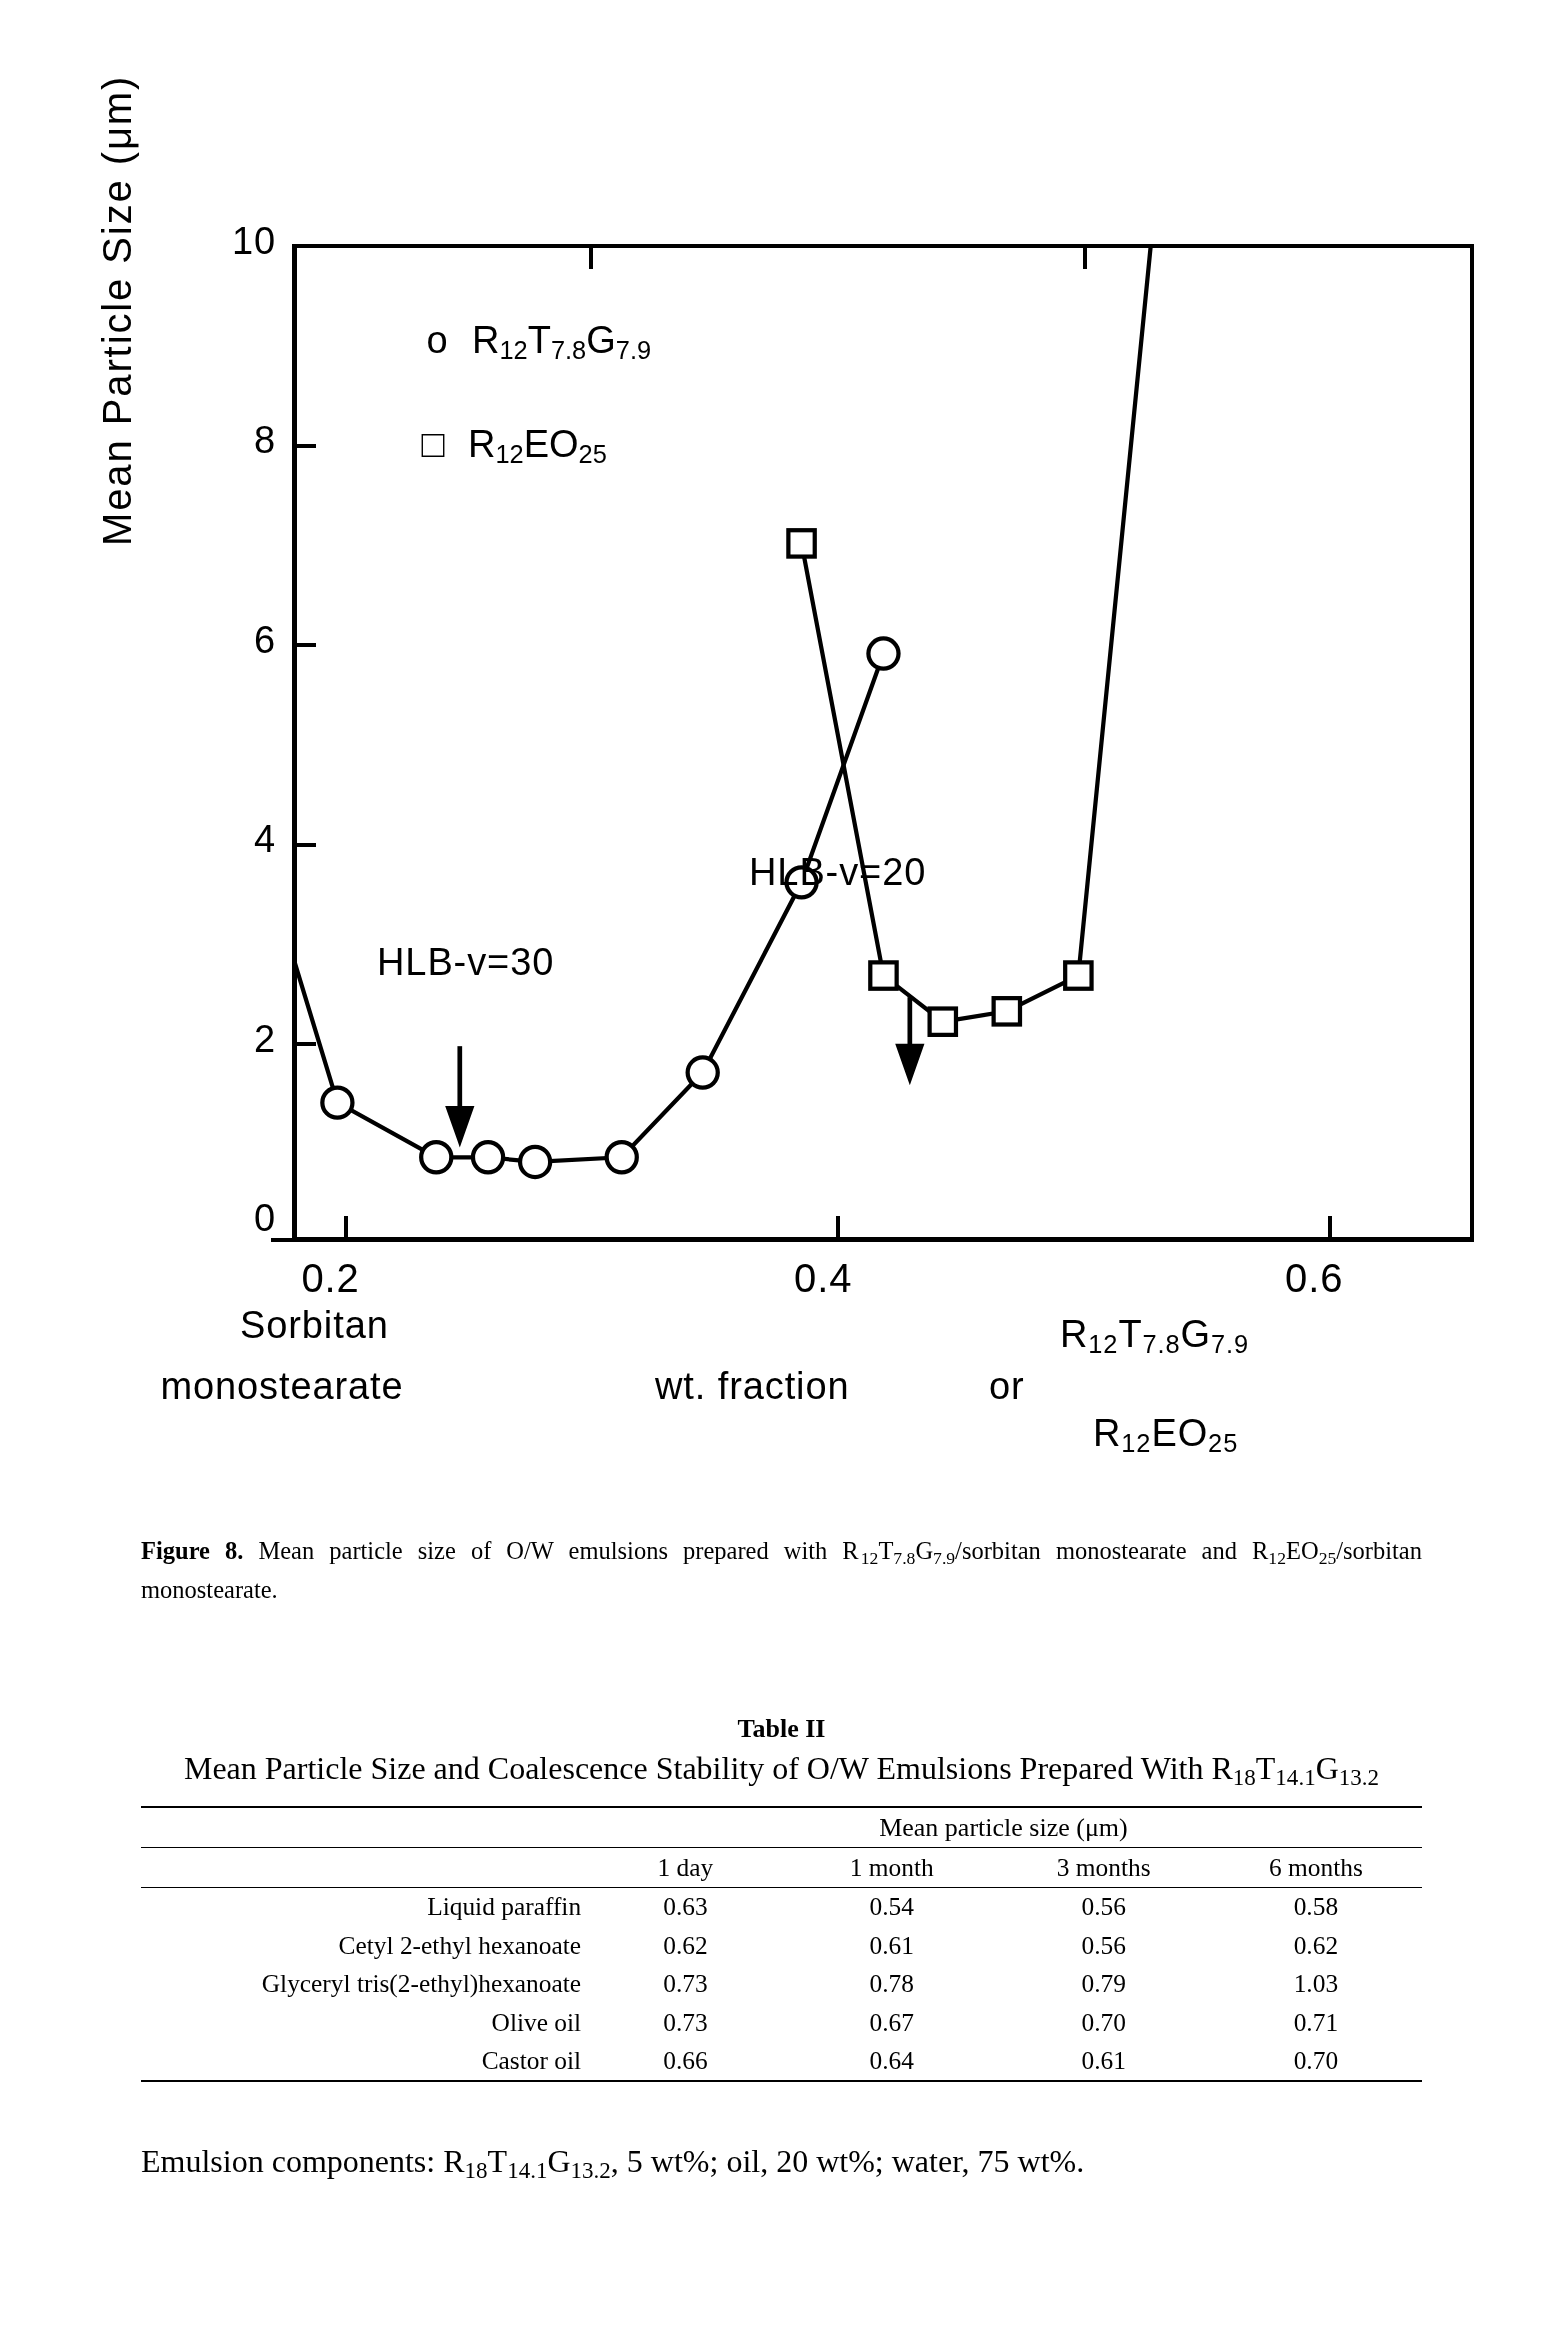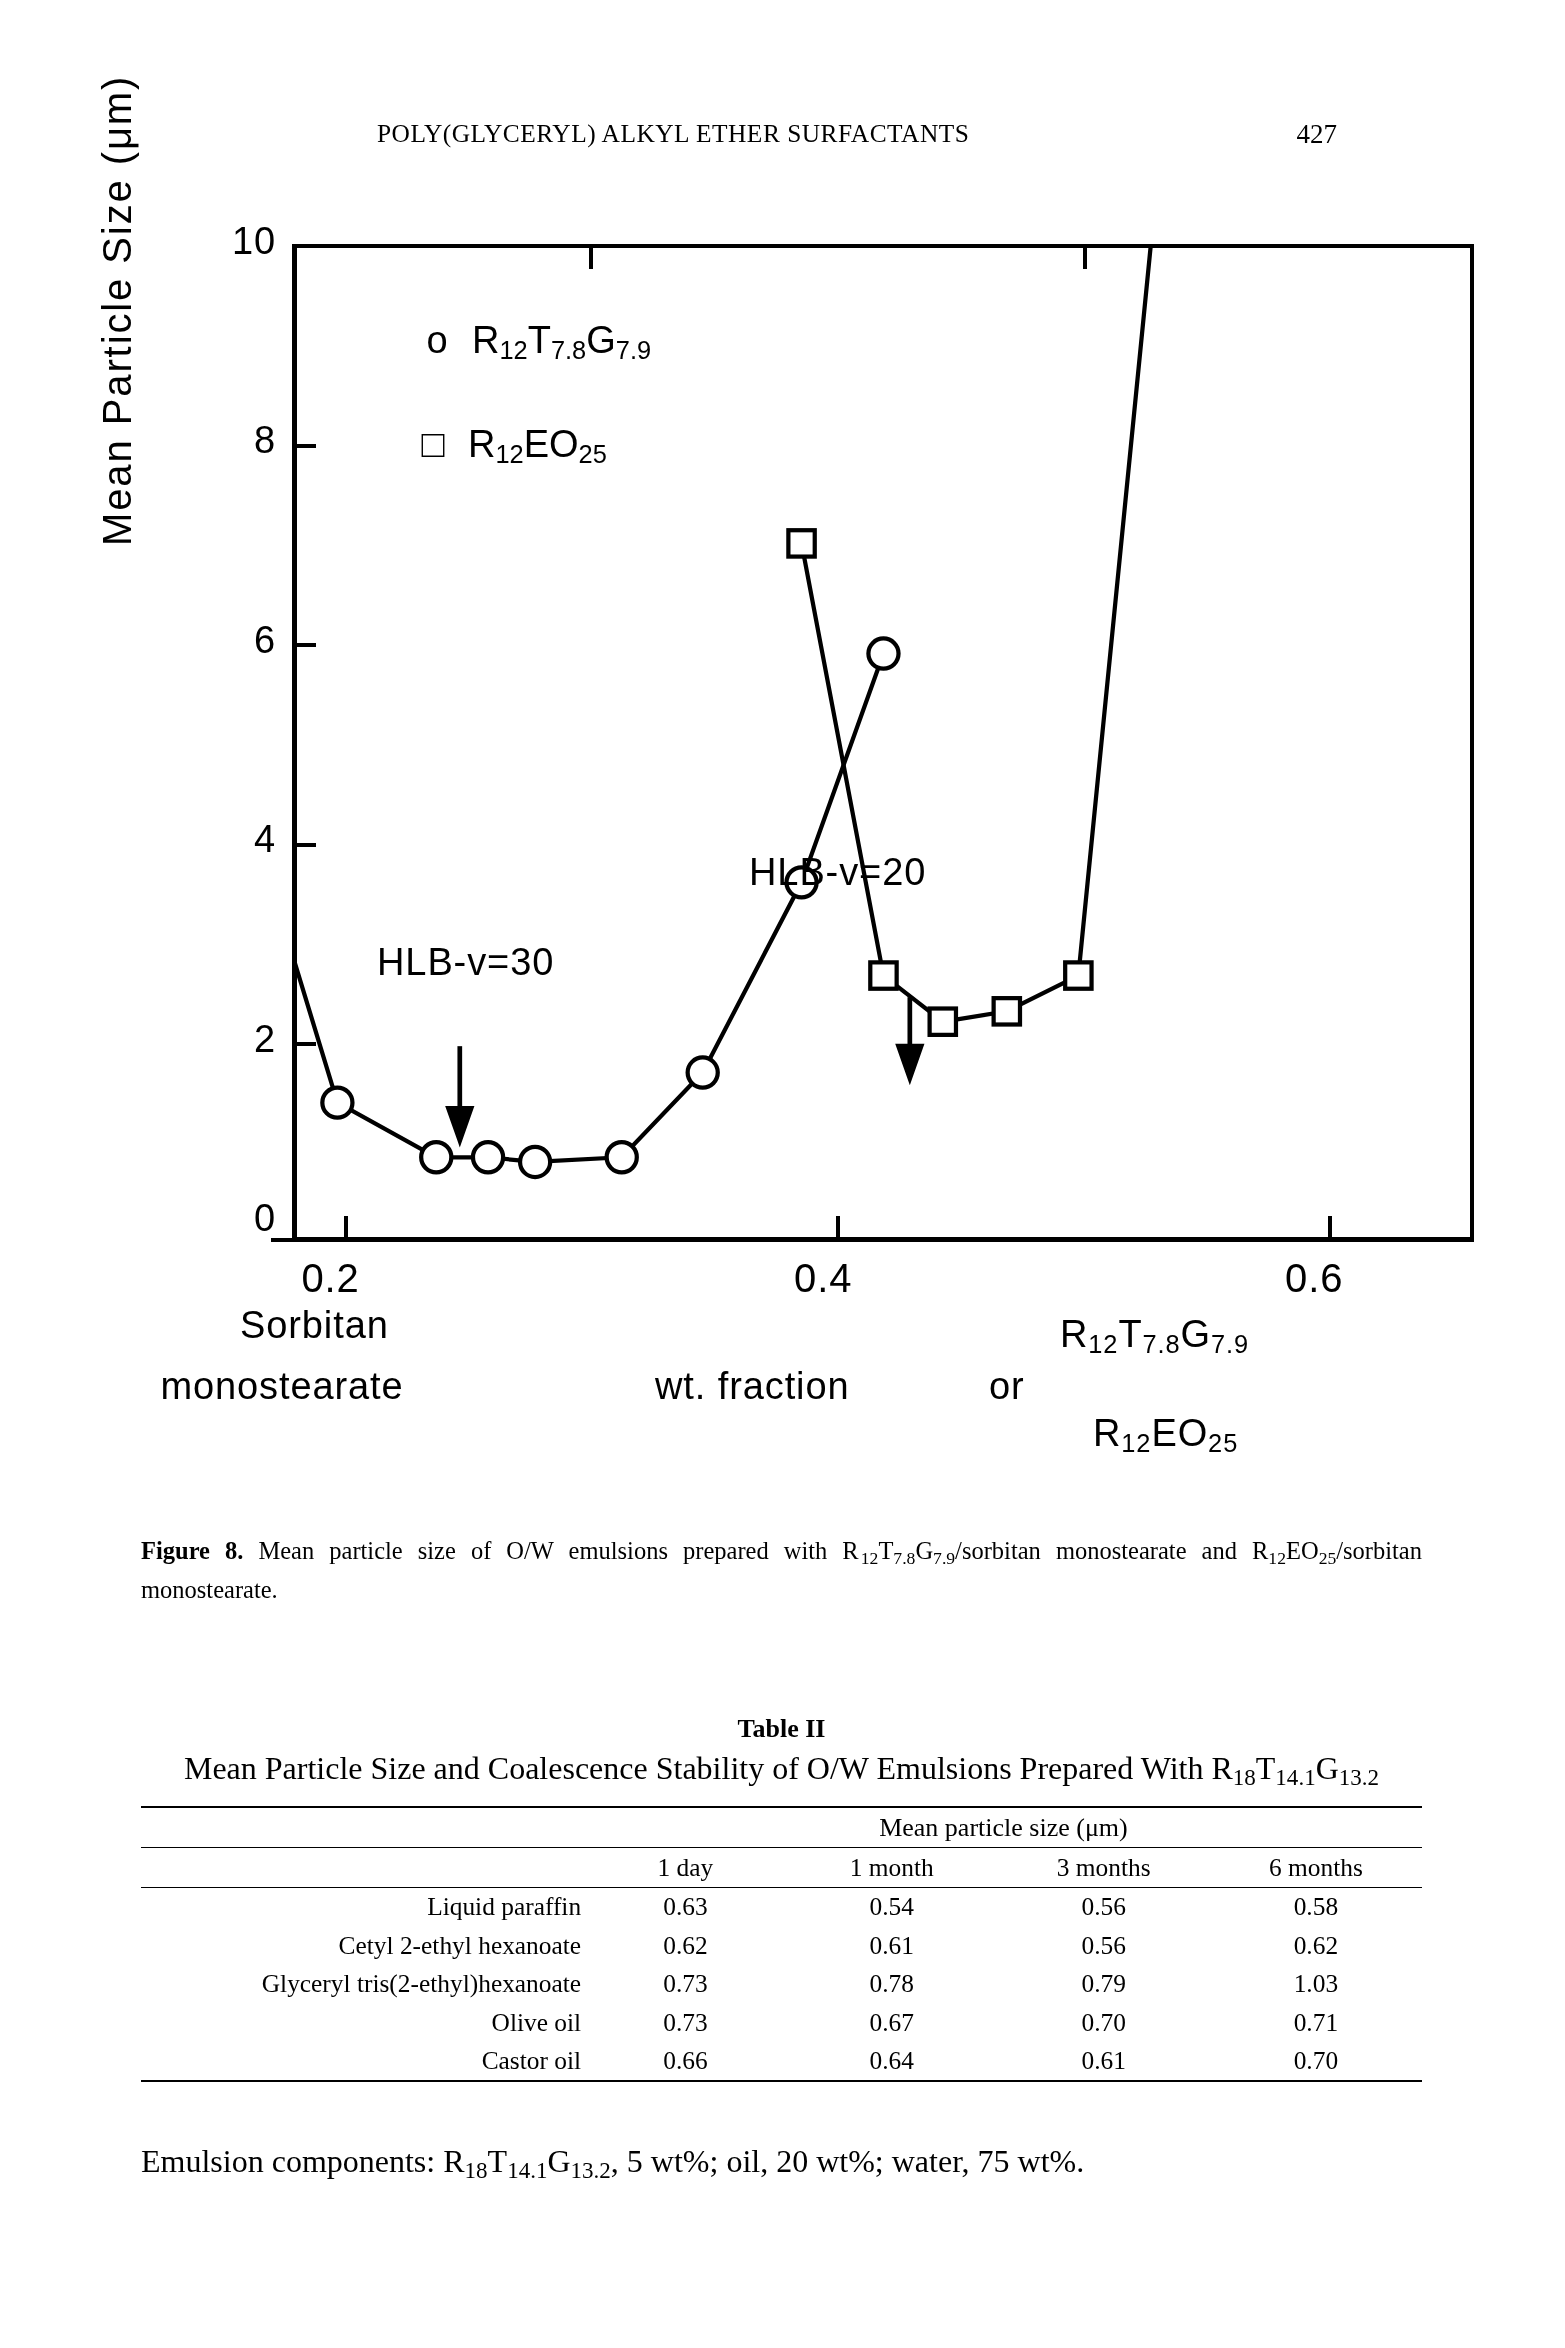--- a/index.html
+++ b/index.html
@@ -253,24 +253,20 @@
     top: 2143px;
     width: 1281px;
     font-size: 32px;
   }
 </style>
 </head>
 <body>
 
 <div class="page">
 
-  <div class="runhead">
-    <div class="runhead-title">POLY(GLYCERYL) ALKYL ETHER SURFACTANTS</div>
-    <div class="runhead-page">427</div>
-  </div>
 
   <div class="figure-area">
 
     <div class="axis-title-y">Mean  Particle  Size   (μm)</div>
 
     <div class="plot-frame">
       <div class="axis-left"></div>
       <div class="axis-bottom"></div>
       <div class="axis-right"></div>
       <div class="axis-top"></div>

